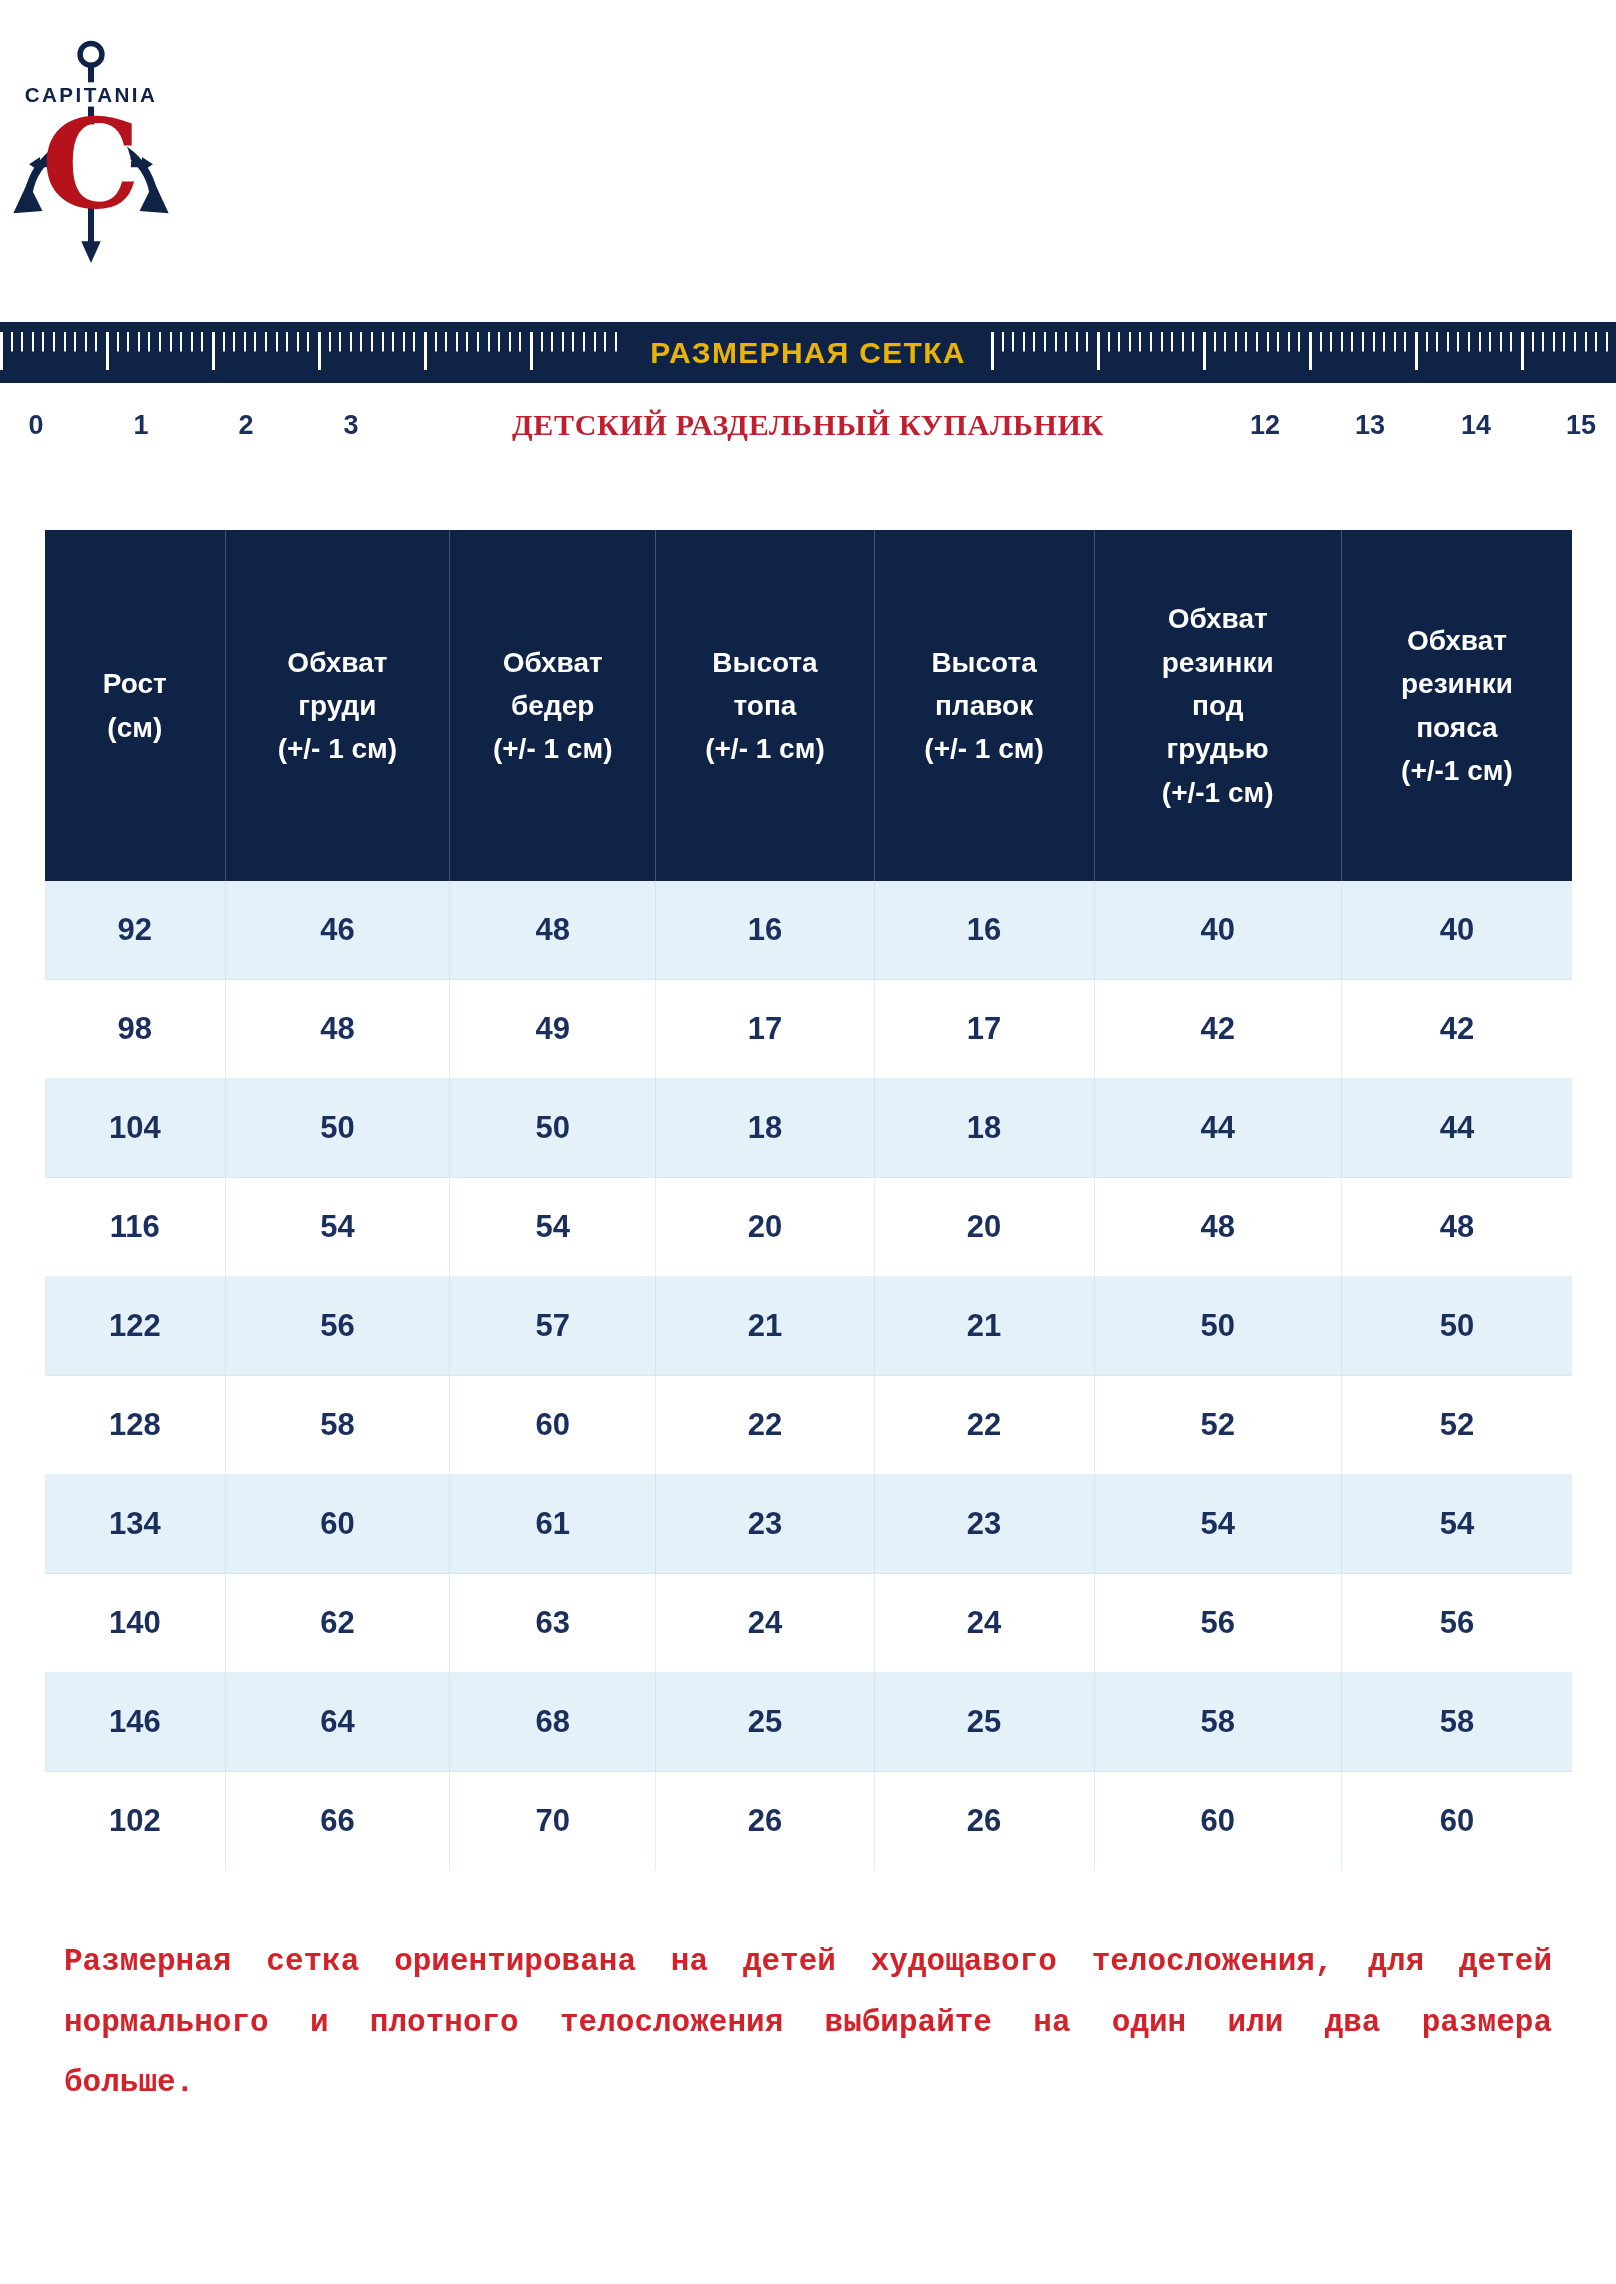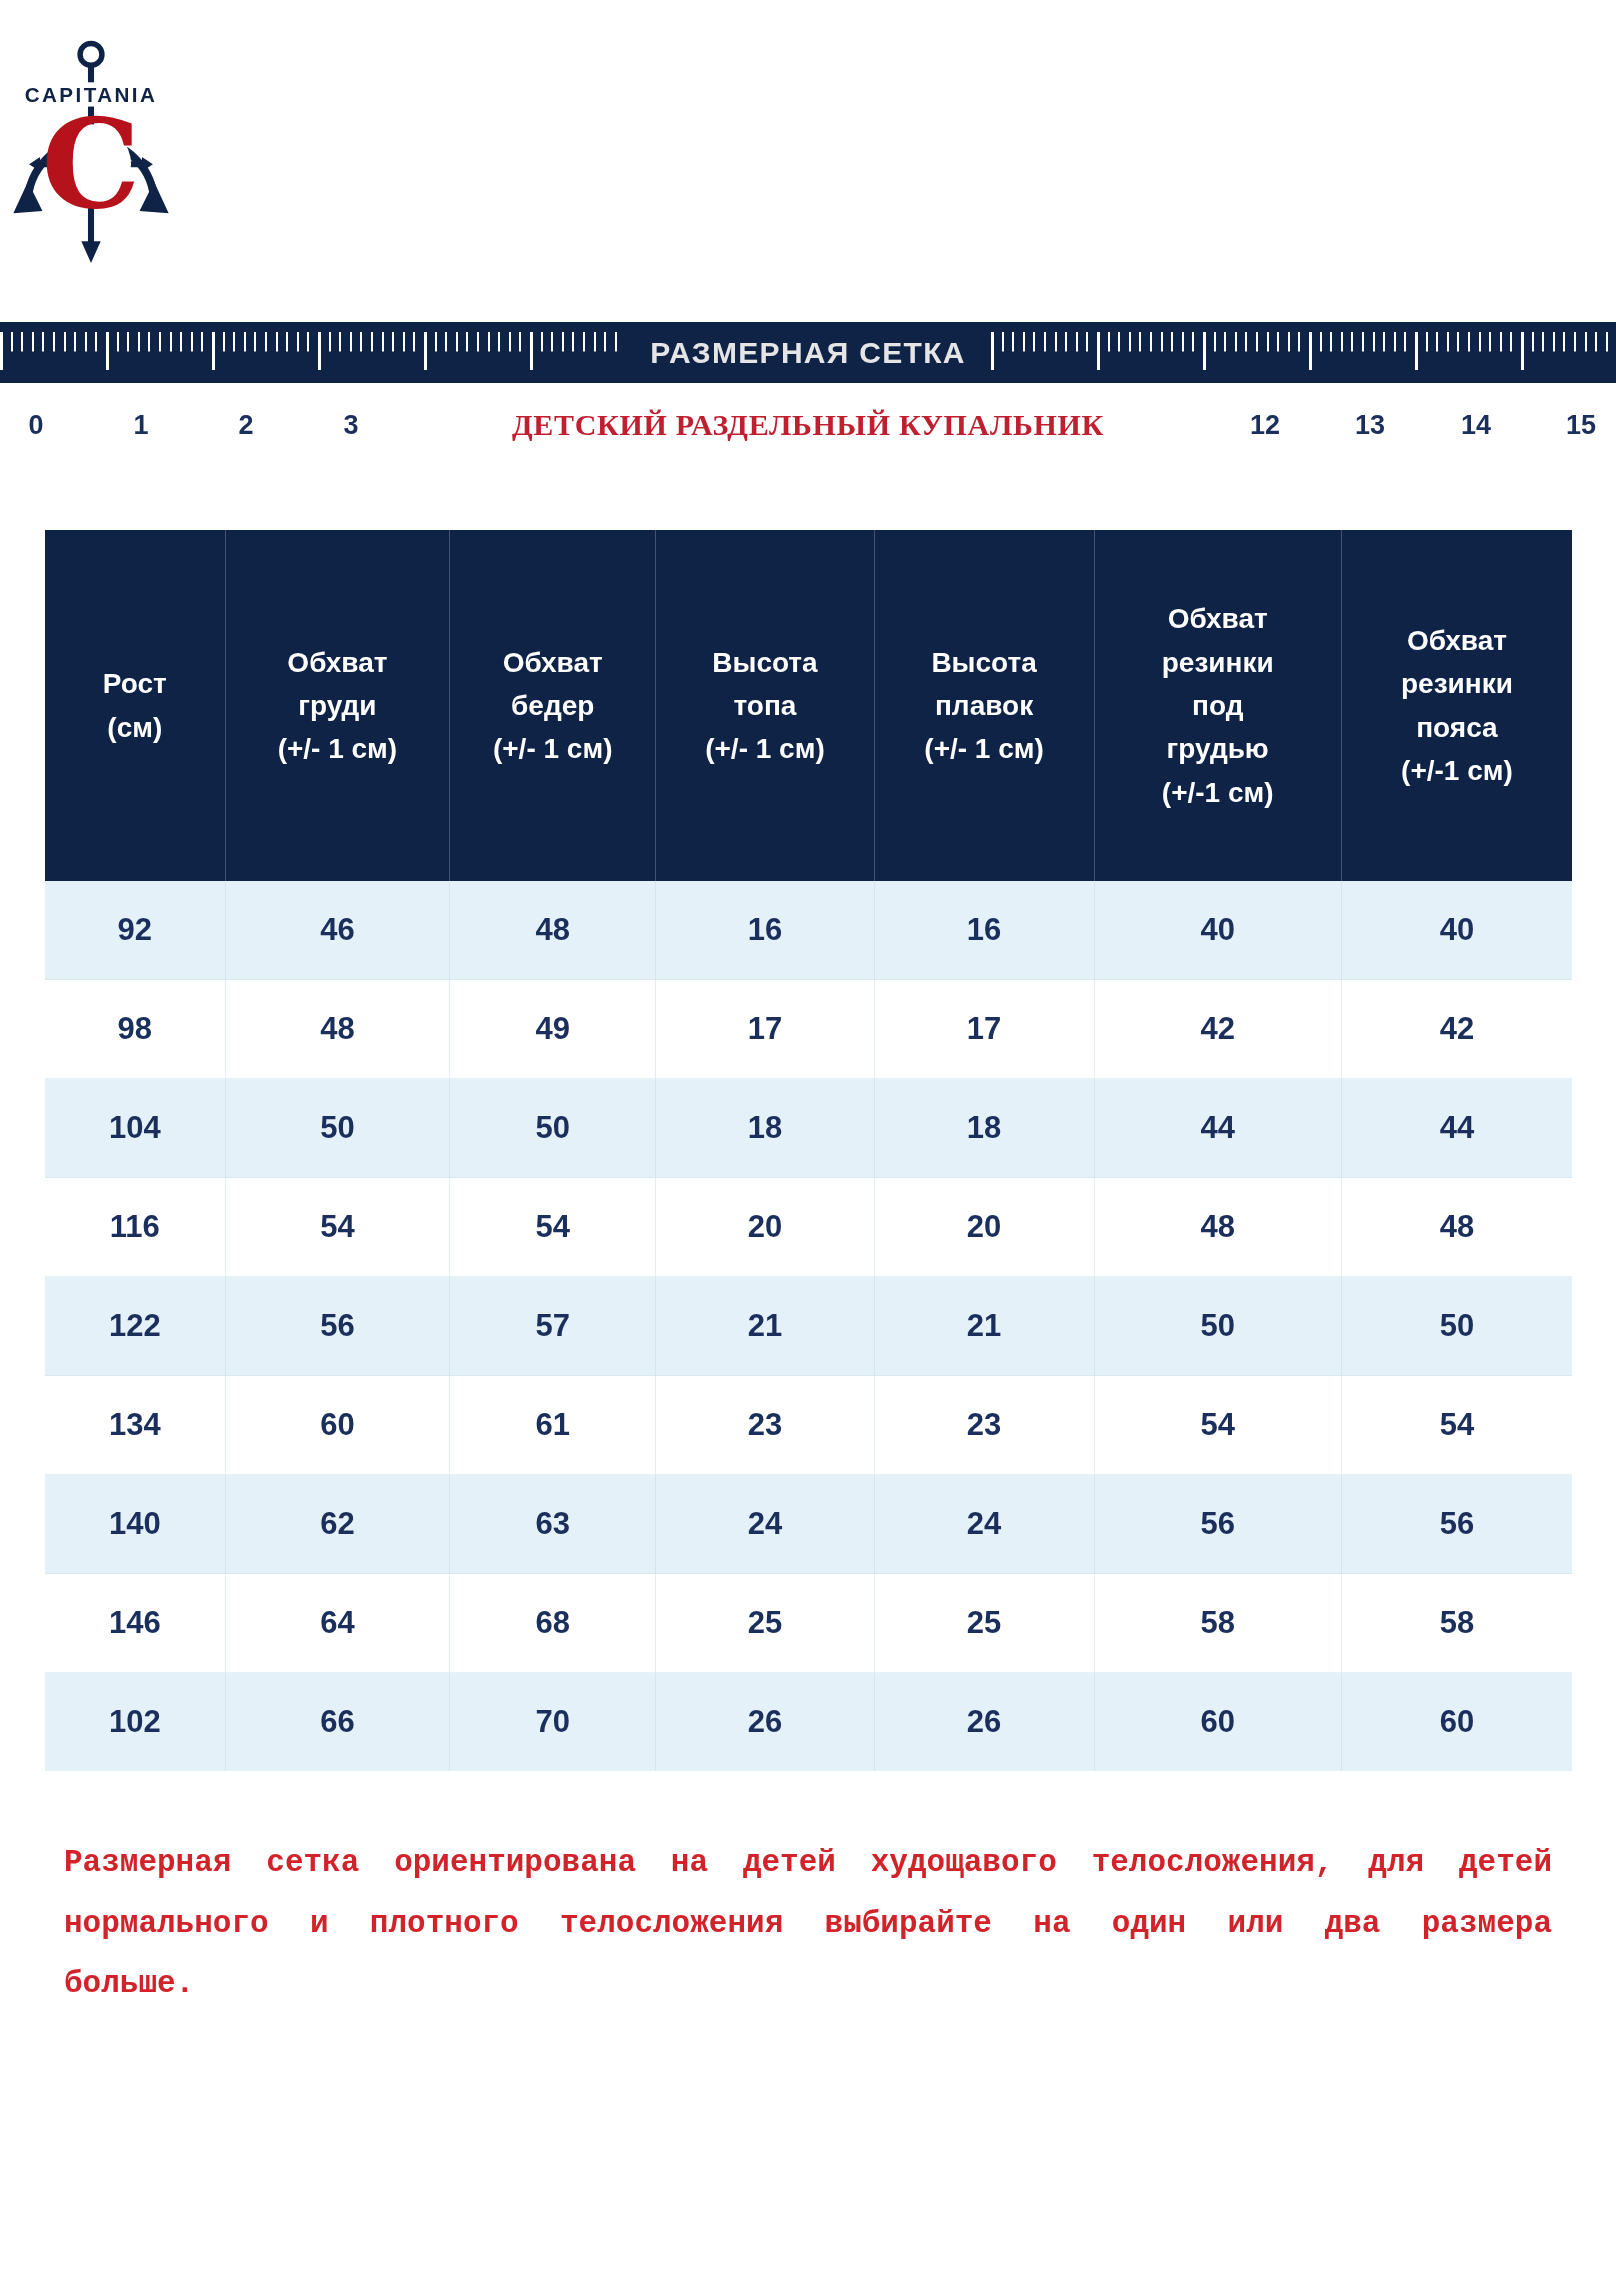--- a/index.html
+++ b/index.html
@@ -29,21 +29,21 @@
   .bar-ticks{
     flex:1 1 auto;
     background-image:
       repeating-linear-gradient(90deg,var(--tick) 0 2.6px,transparent 2.6px 106px),
       repeating-linear-gradient(90deg,var(--tick) 0 2px,transparent 2px 10.6px);
     background-size:100% 38px,100% 19.5px;
     background-position:0 10.4px,0 10.4px;
     background-repeat:no-repeat;
   }
   .bar-title{
-    color:#e5e5e5;font-size:30px;font-weight:bold;letter-spacing:1.3px;
+    color:#eab308;font-size:30px;font-weight:bold;letter-spacing:1.3px;
     display:flex;align-items:center;padding:0 25px;white-space:nowrap;
   }
 
   
   .numbers-row{position:relative;height:55px;margin-top:14.3px;}
   .rnum{
     position:absolute;top:50%;transform:translate(-50%,-50%);
     font-size:27px;font-weight:bold;color:var(--navy-text);
   }
   .rnum.l0{left:36px}.rnum.l1{left:141px}.rnum.l2{left:246px}.rnum.l3{left:351px}
@@ -182,20 +182,29 @@
       <tr>
         <td>122</td>
         <td>56</td>
         <td>57</td>
         <td>21</td>
         <td>21</td>
         <td>50</td>
         <td>50</td>
       </tr>
       <tr>
+        <td>128</td>
+        <td>58</td>
+        <td>60</td>
+        <td>22</td>
+        <td>22</td>
+        <td>52</td>
+        <td>52</td>
+      </tr>
+      <tr>
         <td>134</td>
         <td>60</td>
         <td>61</td>
         <td>23</td>
         <td>23</td>
         <td>54</td>
         <td>54</td>
       </tr>
       <tr>
         <td>140</td>

